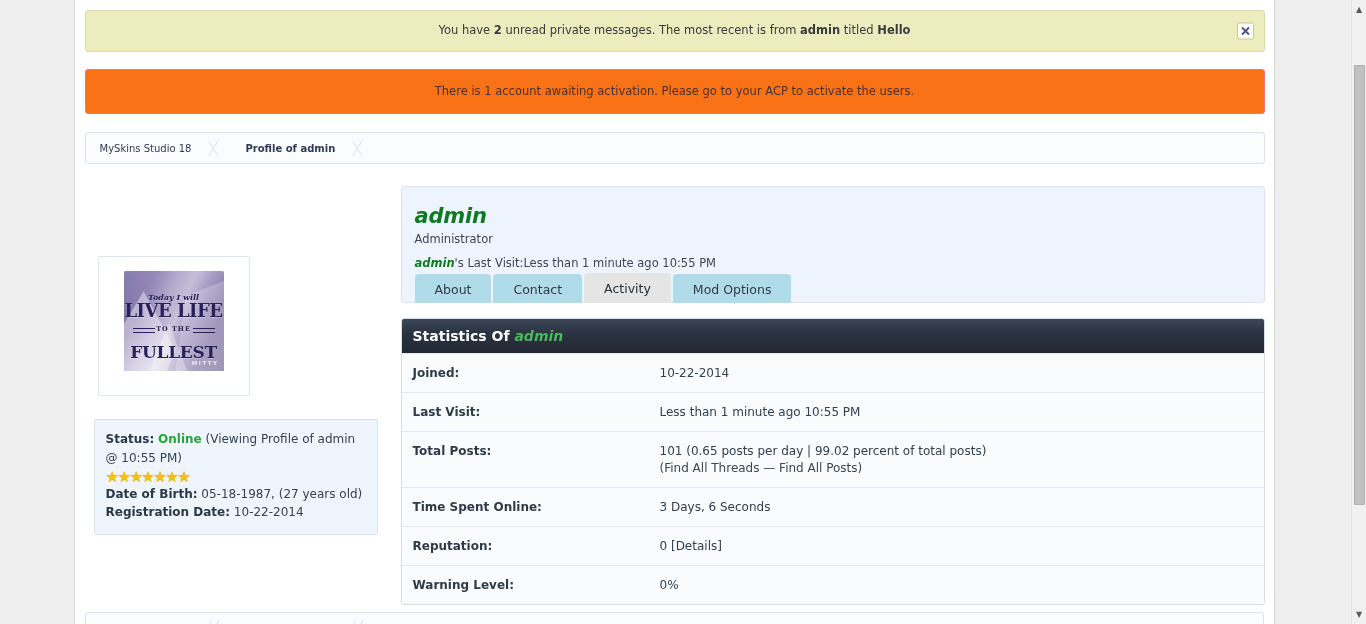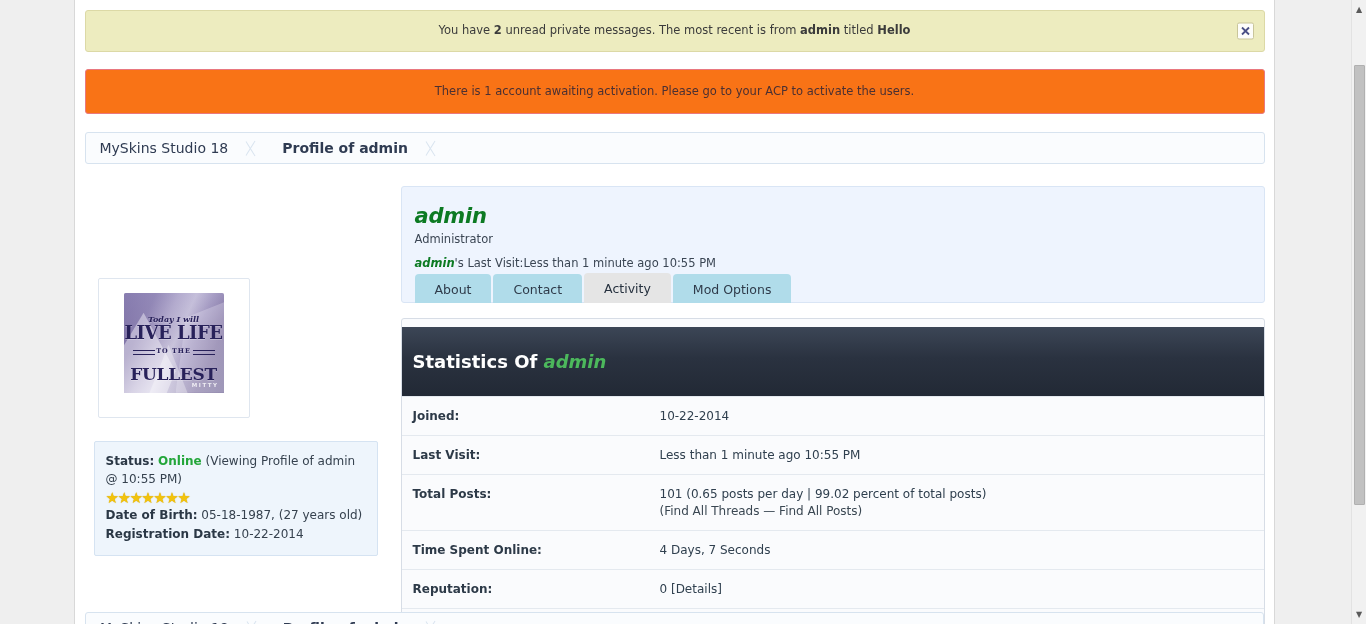--- a/index.html
+++ b/index.html
@@ -85,21 +85,21 @@
     display: flex;
     align-items: stretch;
     margin-bottom: 22px;
     overflow: hidden;
   }
   .crumb {
     position: relative;
     display: flex;
     align-items: center;
     padding: 0 16px 0 14px;
-    font-size: 14px;
+    font-size: 10px;
     color: #2f3b52;
     white-space: nowrap;
   }
   .crumb.first { padding-left: 14px; }
   .crumb.current { font-weight: bold; }
   .crumb-sep {
     width: 24px;
     position: relative;
     flex: none;
   }
@@ -342,24 +342,23 @@
   .stats-panel {
     margin-top: 15px;
     border: 1px solid #d7dde6;
     border-radius: 3px;
     overflow: hidden;
     background: #fafbfd;
   }
   .stats-head {
     background: linear-gradient(to bottom, #3c4656 0%, #2a3240 45%, #222935 100%);
     color: #ffffff;
-    font-size: 18px;
-    font-weight: bold;
-    padding: 24px 11px;
-    margin-top: 8px;
+    font-size: 14px;
+    font-weight: bold;
+    padding: 9px 11px;
   }
   .stats-head .gname {
     color: #4cb85c;
     font-style: italic;
     font-weight: bold;
   }
   .stat-row {
     display: flex;
     border-top: 1px solid #e4e9ef;
     background: #fafbfd;
@@ -551,21 +550,21 @@
             <div class="stat-row">
               <div class="stat-label">Total Posts:</div>
               <div class="stat-value">
                 <span>101 (0.65 posts per day | 99.02 percent of total posts)</span>
                 <span class="stat-sub">(Find All Threads — Find All Posts)</span>
               </div>
             </div>
 
             <div class="stat-row">
               <div class="stat-label">Time Spent Online:</div>
-              <div class="stat-value">4 Days, 7 Seconds</div>
+              <div class="stat-value">3 Days, 6 Seconds</div>
             </div>
 
             <div class="stat-row">
               <div class="stat-label">Reputation:</div>
               <div class="stat-value">0 [Details]</div>
             </div>
 
             <div class="stat-row">
               <div class="stat-label">Warning Level:</div>
               <div class="stat-value">0%</div>

